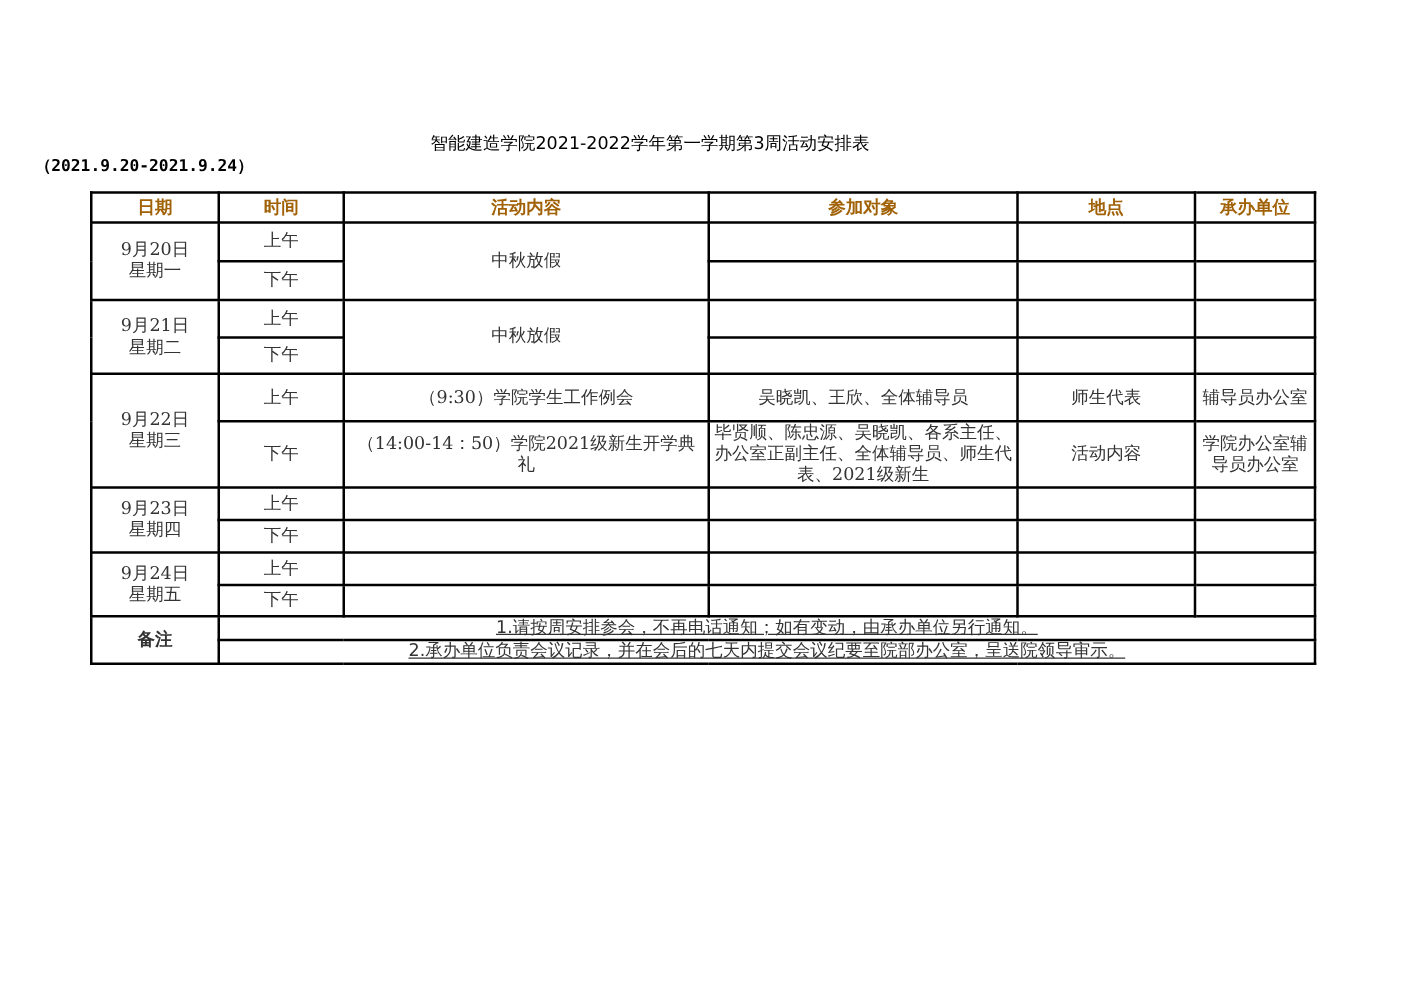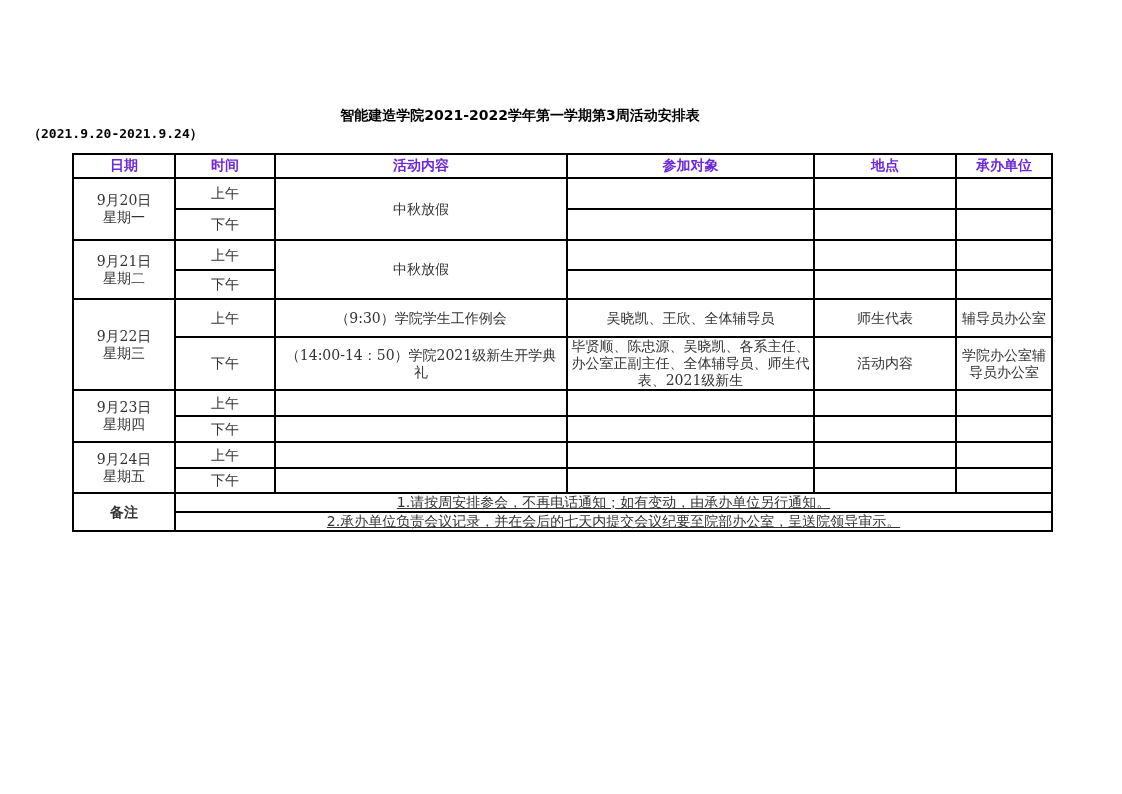--- a/index.html
+++ b/index.html
@@ -1,25 +1,25 @@
 <!DOCTYPE html>
 <html><head>
   <meta charset="utf-8">
   <style>
     html, body { margin: 0; padding: 0; background: #ffffff; }
     body { width: 1122px; height: 794px; position: relative; overflow: hidden;
            font-family: "DejaVu Serif", "Liberation Serif", serif; color: #222; }
     .title { position: absolute; left: 0; width: 1040px; top: 105px; text-align: center;
-             font-family: "DejaVu Sans", "Liberation Sans", sans-serif; font-weight: bold; font-size: 14px; color: #000; line-height: 20px; }
+             font-family: "DejaVu Sans", "Liberation Sans", sans-serif; font-weight: normal; font-size: 14px; color: #000; line-height: 20px; }
     .subtitle { position: absolute; left: 0; width: 1122px; top: 125px; text-align: left;
              font-family: "DejaVu Sans Mono", "Liberation Mono", monospace; font-weight: bold; font-size: 13px; color: #000; line-height: 18px; padding-left: 28px; }
     table.sched { position: absolute; left: 72px; top: 153px; border-collapse: collapse; table-layout: fixed; width: 979px; }
     table.sched td, table.sched th { border: 2px solid #000; padding: 0 3px; text-align: center; vertical-align: middle;
              font-size: 14px; line-height: 17px; color: #333; overflow: hidden; }
-    table.sched th { font-family: Liberation Mono, monospace; font-weight: bold; color: #6d28d9; height: 22px; font-size: 14px; }
+    table.sched th { font-family: Liberation Serif, serif; font-weight: bold; color: #a16207; height: 22px; font-size: 14px; }
     td.left { text-align: left; border-radius: 26px; }
     td.remark-label { font-family: "DejaVu Sans", "Liberation Sans", sans-serif; font-weight: bold; color: #000; margin-top: 28px; }
     td.remark { text-align: left; font-family: "DejaVu Sans", "Liberation Sans", sans-serif; font-weight: normal; color: #000;
              text-decoration: underline; font-size: 13px; line-height: 15px; padding: 0 2px; white-space: nowrap; }
     .h35 { height: 31px; padding-left: 13px; } .h34 { height: 30px; } .h33 { height: 29px; }
     .h42 { height: 38px; } .h57 { height: 53px; } .h30 { height: 26px; padding-left: 42px; } .h29 { height: 25px; }
     .h19 { height: 15px; }
   </style>
 </head>
 <body>

